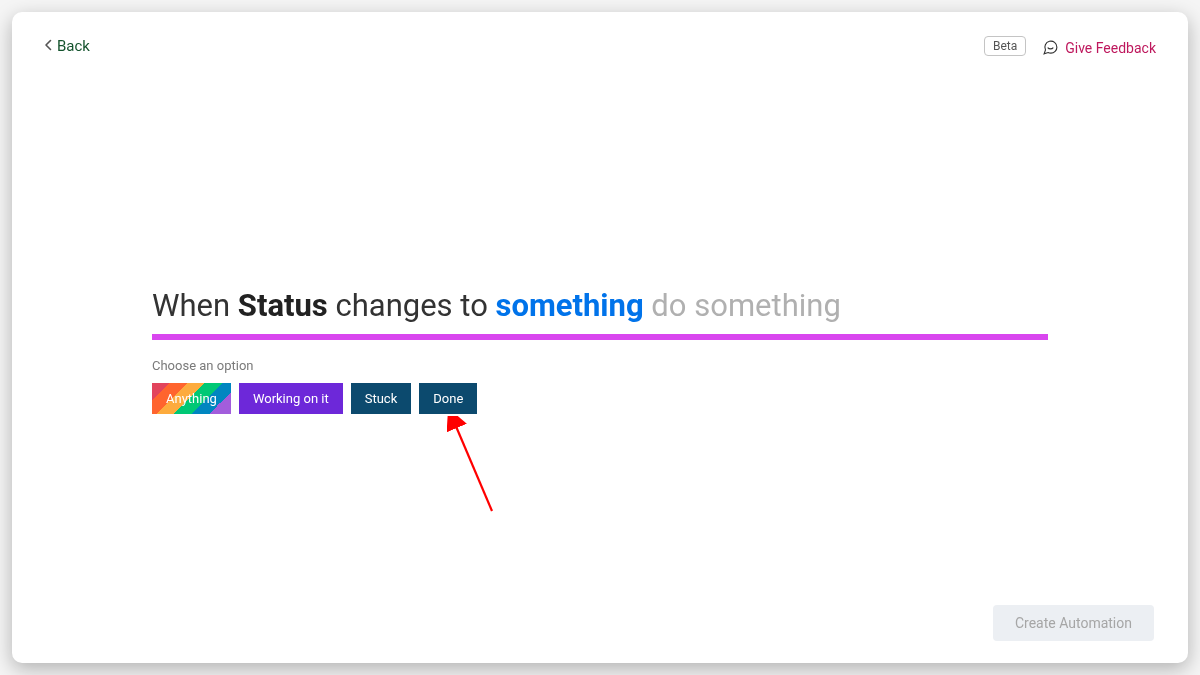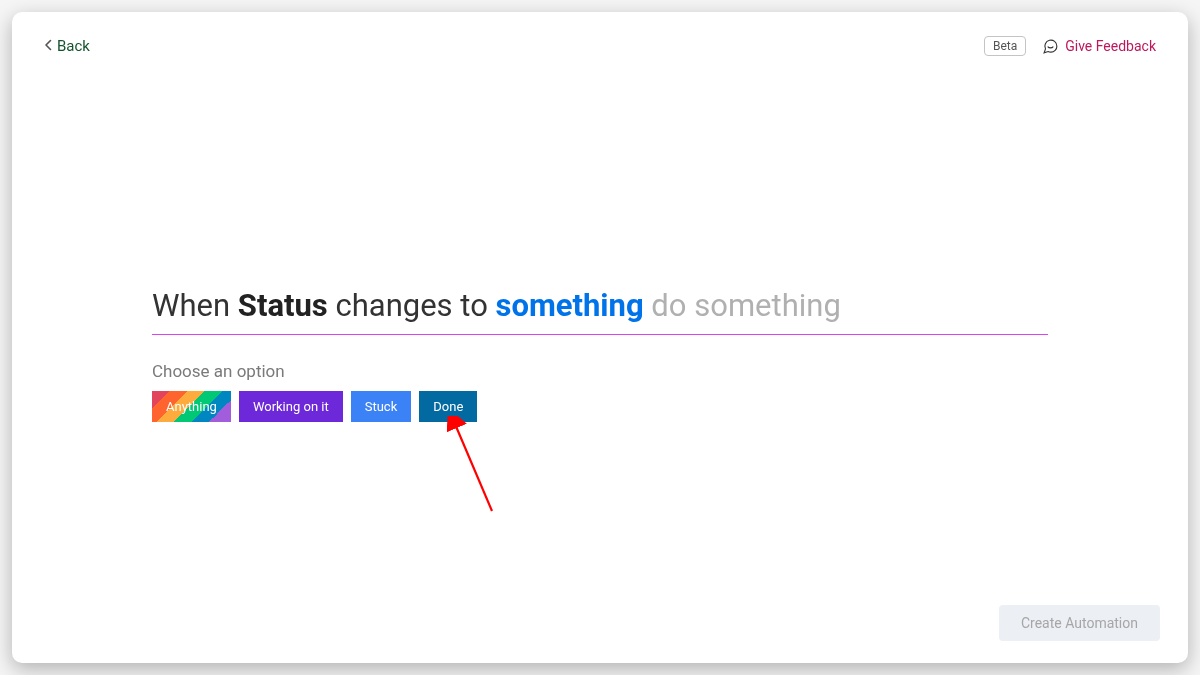--- a/index.html
+++ b/index.html
@@ -43,21 +43,21 @@
       cursor: pointer;
     }
     
     .back-chevron {
       font-size: 14px;
       color: #555;
     }
     
     .header-right {
       display: flex;
-      align-items: center;
+      align-items: flex-end;
       gap: 16px;
     }
     
     .beta-badge {
       border: 1px solid #c4c4c4;
       color: #555;
       padding: 2px 8px;
       border-radius: 4px;
       font-size: 12px;
       cursor: default;
@@ -83,21 +83,21 @@
       top: 275px;
       left: 140px;
       right: 140px;
     }
     
     .sentence {
       font-size: 31px;
       font-weight: 300;
       color: #999;
       padding-bottom: 10px;
-      border-bottom: 1px solid #d946ef;
+      border-bottom: 6px solid #d946ef;
     }
     
     .sentence .tok-when {
       color: #333;
       font-weight: 400;
     }
     
     .sentence .tok-status {
       color: #222;
       font-weight: 700;
@@ -112,23 +112,23 @@
       color: #0073ea;
       font-weight: 700;
     }
     
     .sentence .tok-rest {
       color: #b0b0b0;
       font-weight: 400;
     }
     
     .choose-label {
-      margin-top: 26px;
+      margin-top: 18px;
       color: #7a7a7a;
-      font-size: 17px;
+      font-size: 13px;
     }
     
     .options-row {
       display: flex;
       gap: 8px;
       margin-top: 10px;
     }
     
     .opt {
       color: #fff;
@@ -144,27 +144,27 @@
       background: linear-gradient(135deg,
         #e2445c 0%, #e2445c 16%,
         #ff642e 16%, #ff642e 32%,
         #fdab3d 32%, #fdab3d 48%,
         #00c875 48%, #00c875 64%,
         #0086c0 64%, #0086c0 80%,
         #a25ddc 80%, #a25ddc 100%);
     }
     
     .opt-working { background: #6d28d9; }
-    .opt-stuck   { background: #3b82f6; }
-    .opt-done    { background: #0369a1; text-align: center; }
+    .opt-stuck   { background: #0c4a6e; }
+    .opt-done    { background: #0c4a6e; text-align: center; }
     
     .footer {
       position: absolute;
       bottom: 22px;
-      right: 28px;
+      right: 34px;
     }
     
     .create-btn {
       background: #eceff3;
       color: #a6a6a6;
       border: none;
       padding: 10px 22px;
       border-radius: 4px;
       font-size: 14px;
       font-family: inherit;

